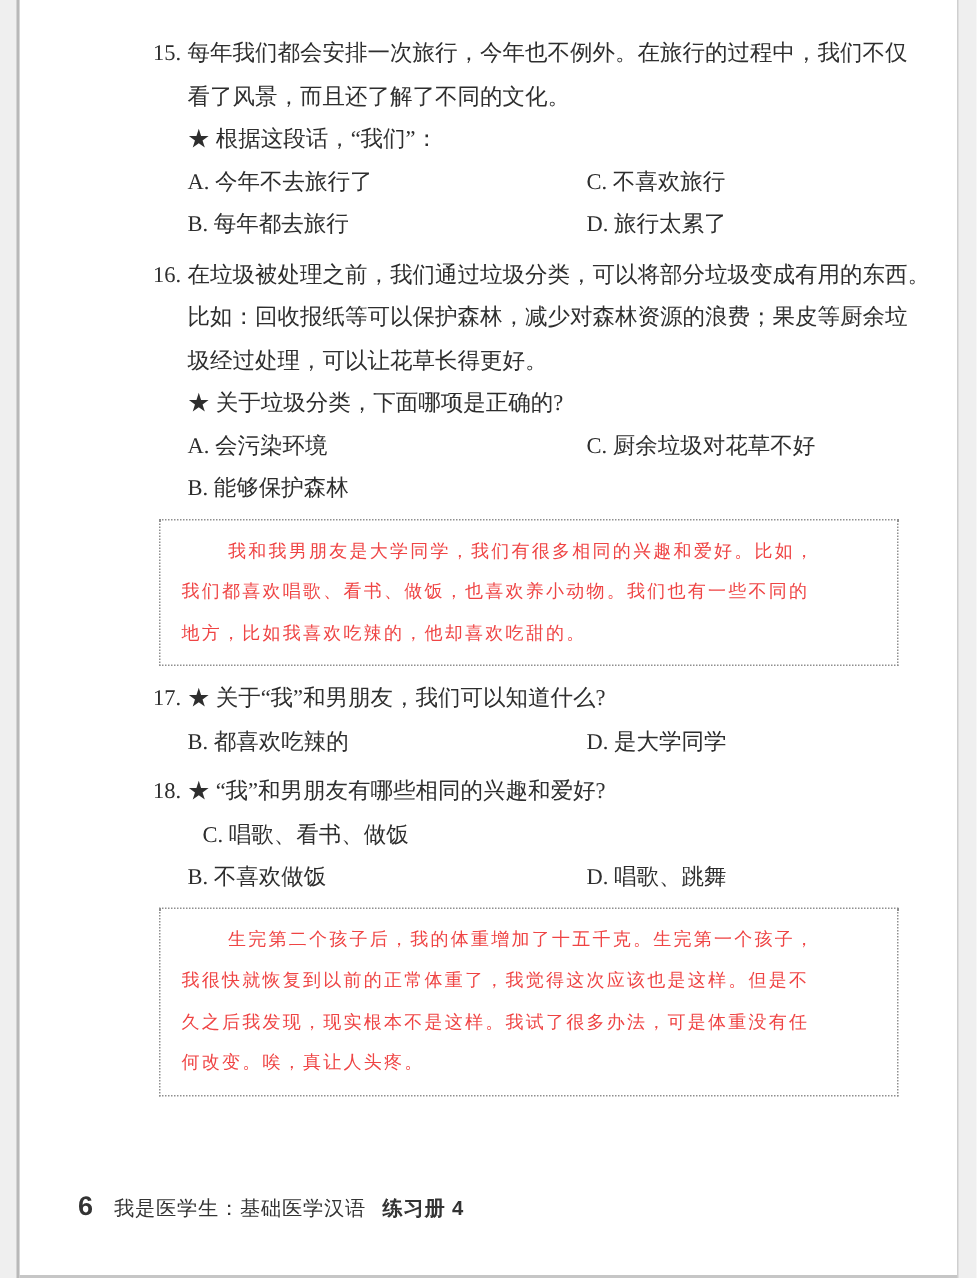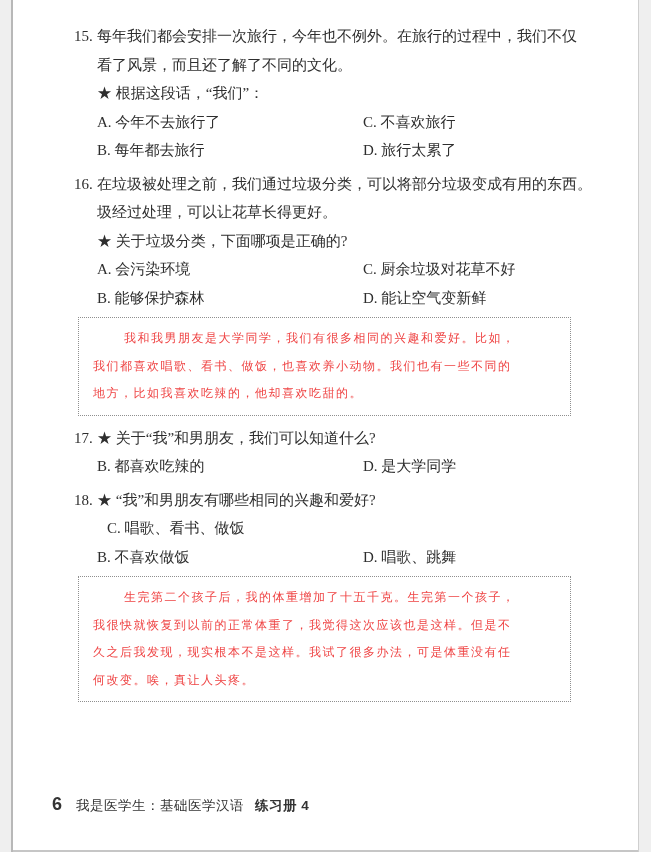--- a/index.html
+++ b/index.html
@@ -21,21 +21,21 @@
     background: #efefef; border-left: 1px solid #cfcfcf; z-index: 5;
   }
   .page-bottom-edge {
     position: absolute; left: 13px; right: 13px; bottom: 0; height: 2px;
     background: #c6c6c6; z-index: 5;
   }
 
   .content {
     position: absolute; left: 13px; top: 0; width: 556px;
     box-sizing: border-box;
-    padding: 22px 50px 0 84px;
+    padding: 22px 50px 0 112px;
     font-size: 15px;
   }
   .qblock { margin-bottom: 5px; }
   .q-line { line-height: 28.5px; white-space: nowrap; }
   .q-first { position: relative; }
   .q-num { position: absolute; left: -23px; }
   .opt-row { display: flex; line-height: 28.5px; gap: 16px; }
   .opt-left { width: 240px; flex: none; white-space: nowrap; }
   .opt-right { flex: none; white-space: nowrap; margin-left: 10px; }
 
@@ -82,29 +82,29 @@
       <span class="opt-left">B. 每年都去旅行</span>
       <span class="opt-right">D. 旅行太累了</span>
     </div>
   </section>
 
   <section class="qblock">
     <div class="q-line q-first">
       <span class="q-num">16.</span>
       <span>在垃圾被处理之前，我们通过垃圾分类，可以将部分垃圾变成有用的东西。</span>
     </div>
+    <div class="q-line">比如：回收报纸等可以保护森林，减少对森林资源的浪费；果皮等厨余垃</div>
     <div class="q-line">圾经过处理，可以让花草长得更好。</div>
     <div class="q-line">★ 关于垃圾分类，下面哪项是正确的?</div>
     <div class="opt-row">
       <span class="opt-left">A. 会污染环境</span>
       <span class="opt-right">C. 厨余垃圾对花草不好</span>
     </div>
     <div class="opt-row">
       <span class="opt-left">B. 能够保护森林</span>
-      <span class="opt-right">D. 能让空气变新鲜</span>
     </div>
   </section>
 
   <div class="passage-box">
     <div class="box-line box-first">我和我男朋友是大学同学，我们有很多相同的兴趣和爱好。比如，</div>
     <div class="box-line">我们都喜欢唱歌、看书、做饭，也喜欢养小动物。我们也有一些不同的</div>
     <div class="box-line">地方，比如我喜欢吃辣的，他却喜欢吃甜的。</div>
   </div>
 
   <section class="qblock">

